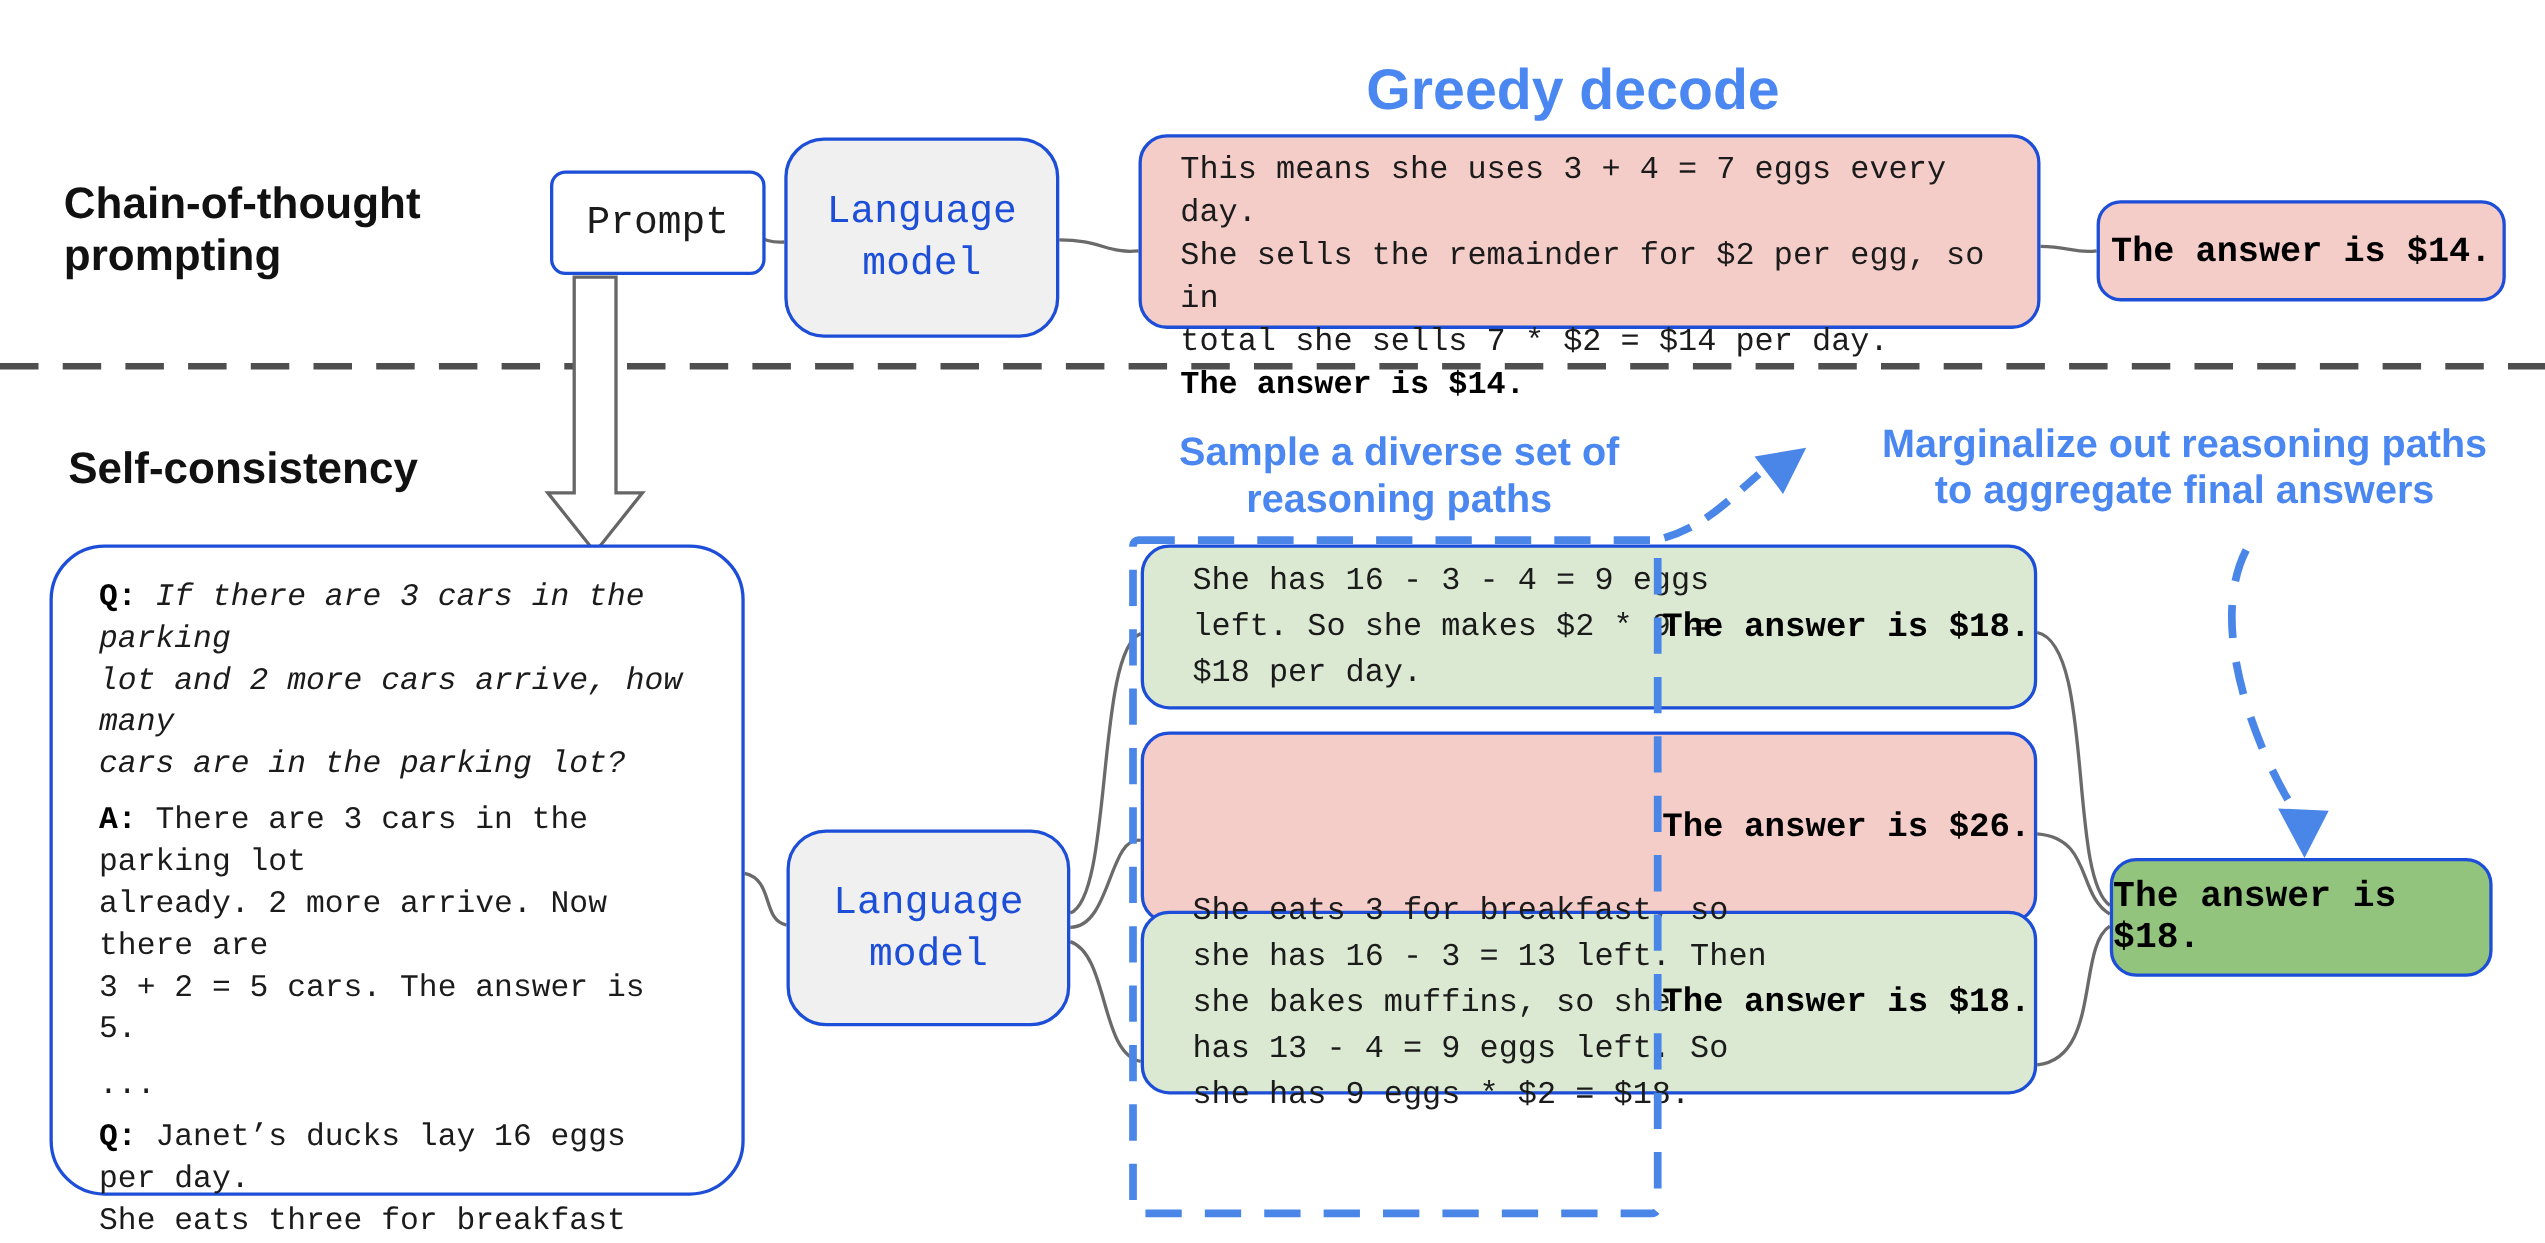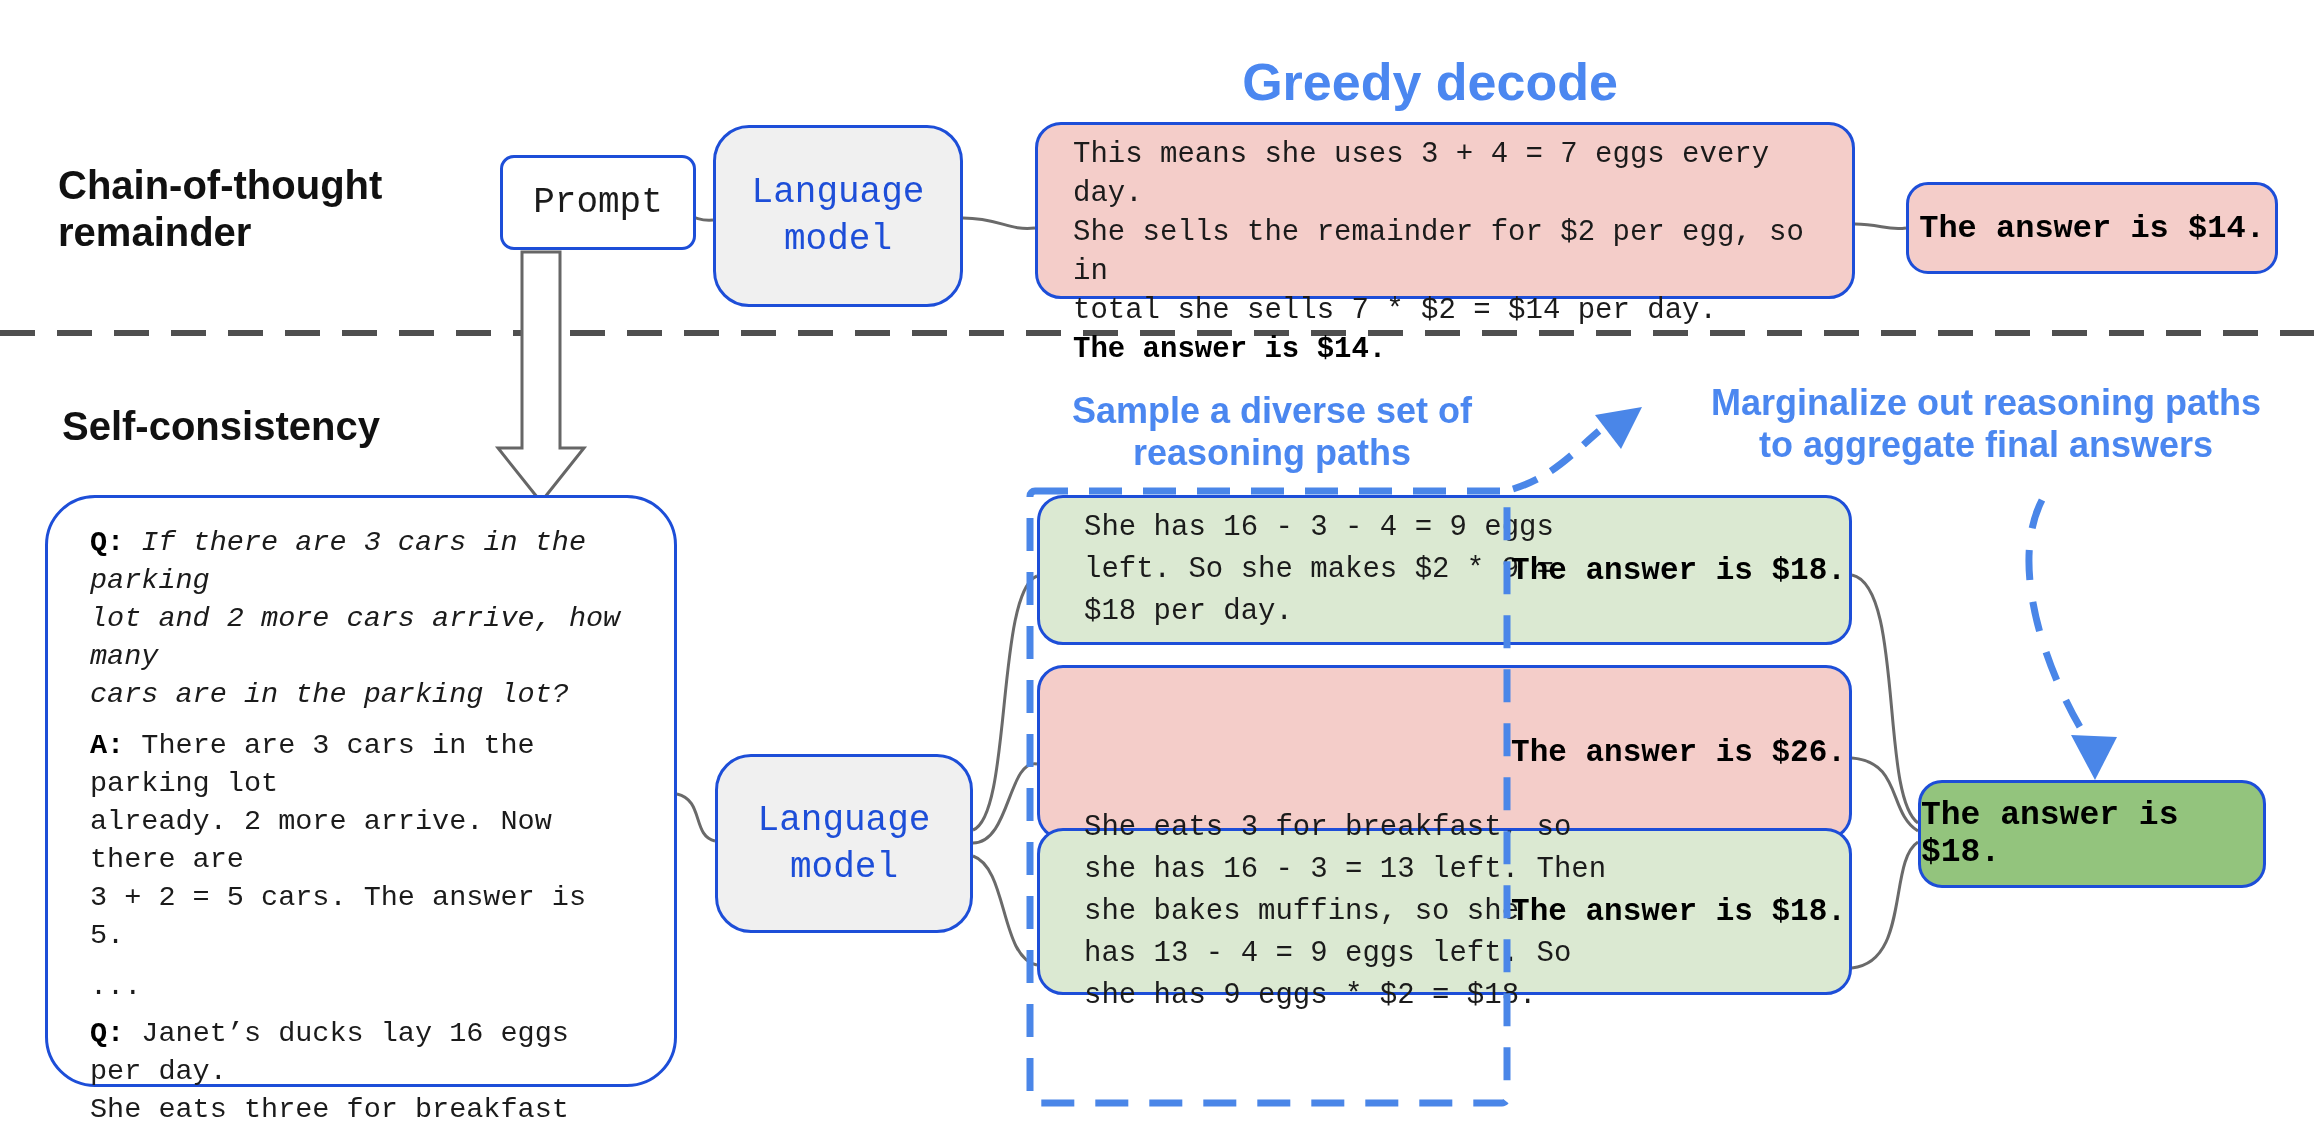--- a/index.html
+++ b/index.html
@@ -44,21 +44,21 @@
   <path class="gline" d="M973 843 C1010 843 1008 759 1037 764"></path>
   <path class="gline" d="M973 856 C1008 868 1000 958 1037 965"></path>
   <path class="gline" d="M1852 575 C1904 586 1880 796 1918 823"></path>
   <path class="gline" d="M1852 758 C1902 762 1888 813 1918 831"></path>
   <path class="gline" d="M1852 968 C1910 962 1888 861 1918 842"></path>
 
   <path d="M522 252 L522 448 L498 448 L541 502 L584 448 L560 448 L560 252 Z" fill="#ffffff" stroke="#666" stroke-width="3"></path>
 </svg>
 
 <div class="abs label" style="left:58px;top:162px;">Chain-of-thought
-remainder</div>
+prompting</div>
 
 <div class="box" style="left:457px;top:155px;width:196px;height:95px;border-radius:14px;
      display:flex;align-items:center;justify-content:center;font-size:36px;margin-left:43px;">
   <span>Prompt</span>
 </div>
 
 <div class="box lmbox" style="left:713px;top:125px;width:250px;height:182px;">
   <span>Language
 model</span>
 </div>

